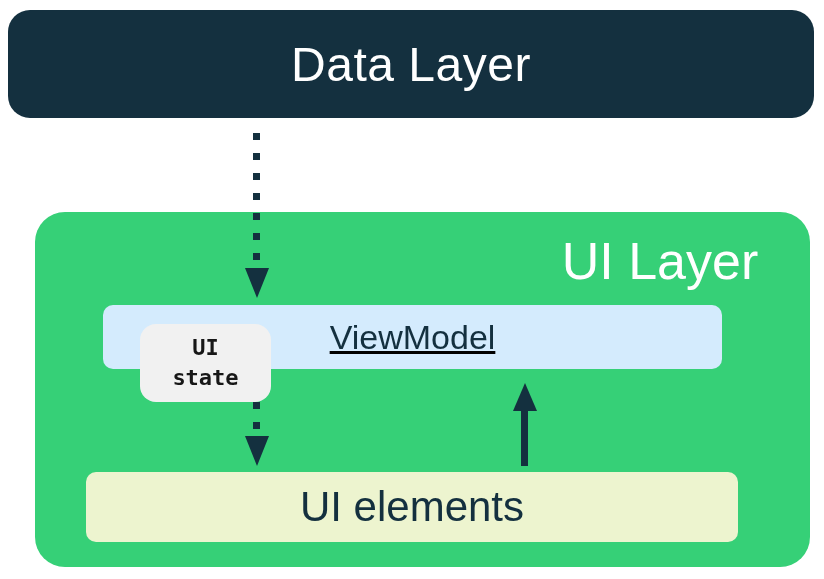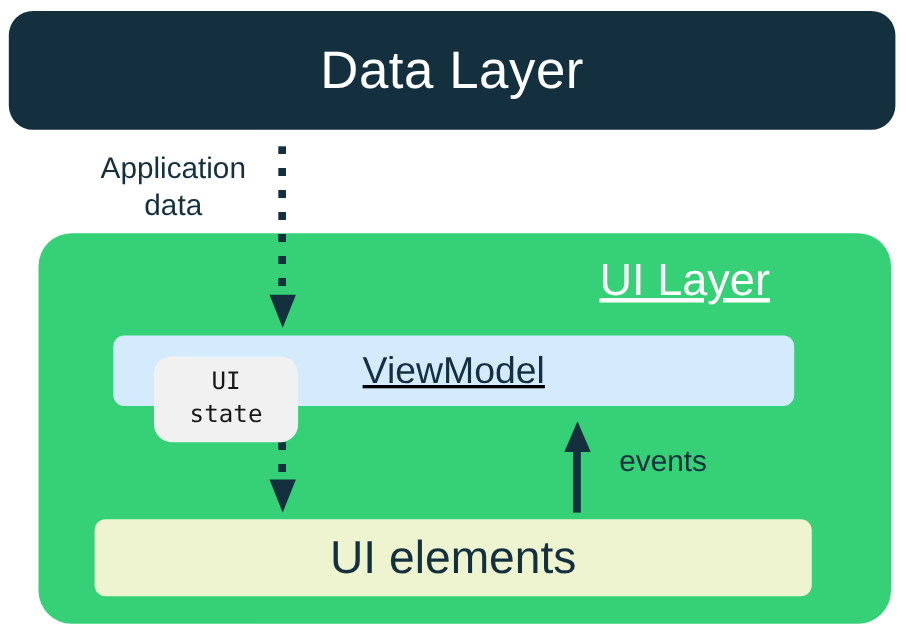--- a/index.html
+++ b/index.html
@@ -21,42 +21,41 @@
     color:var(--white,#ffffff);font-size:48px;font-weight:400;letter-spacing:.5px;
   }
   
   .ui-layer{
     position:absolute;left:35px;top:212px;width:775px;height:355px;
     background:var(--green,#36d077);border-radius:30px;
     z-index:1;
   }
   .ui-layer-title{
     position:absolute;left:545px;top:231px;width:230px;
-    text-align:left;color:var(--white,#ffffff);font-size:41px;
+    text-align:center;color:var(--white,#ffffff);font-size:52px;
     z-index:2;
-    text-decoration:underline;
   }
   
   .viewmodel{
     position:absolute;left:103px;top:305px;width:619px;height:64px;
     background:var(--light-blue,#d4ebfd);border-radius:10px;
     display:flex;align-items:center;justify-content:center;
     z-index:2;
     text-decoration:underline;
   }
   .viewmodel .label{color:var(--navy,#14303f);font-size:34px;}
   
   .ui-state{
     position:absolute;left:140px;top:324px;width:131px;height:78px;
     background:var(--light-gray,#f1f1f1);border-radius:16px;
     display:flex;align-items:center;justify-content:center;
     z-index:4;
   }
   .ui-state .label{
-    font-family:"DejaVu Sans Mono", monospace;font-weight:400;
+    font-family:"DejaVu Sans Mono", monospace;font-weight:700;
     font-size:22px;line-height:1.35;color:var(--mono-text,#171717);
     white-space:pre-line;text-align:center;
   }
   
   .ui-elements{
     position:absolute;left:86px;top:472px;width:652px;height:70px;
     background:var(--pale-yellow,#edf4cf);border-radius:10px;
     display:flex;align-items:center;justify-content:center;
     z-index:2;
   }
@@ -99,21 +98,20 @@
 </style>
 </head>
 <body>
 
 <div class="canvas">
 
   <div class="data-layer">
     <span class="label">Data Layer</span>
   </div>
 
-  <div class="app-data-label">Application data</div>
 
   <div class="dotted-v dot-line-1"></div>
   <div class="tri-down tri-1"></div>
 
   <div class="ui-layer"></div>
   <div class="ui-layer-title">UI Layer</div>
 
   <div class="viewmodel">
     <span class="label">ViewModel</span>
   </div>
@@ -121,19 +119,18 @@
   <div class="ui-state">
     <span class="label">UI
 state</span>
   </div>
 
   <div class="dotted-v dot-line-2"></div>
   <div class="tri-down tri-2"></div>
 
   <div class="tri-up"></div>
   <div class="up-shaft"></div>
-  <div class="events-label">events</div>
 
   <div class="ui-elements">
     <span class="label">UI elements</span>
   </div>
 
 </div>
 
 </body></html>

